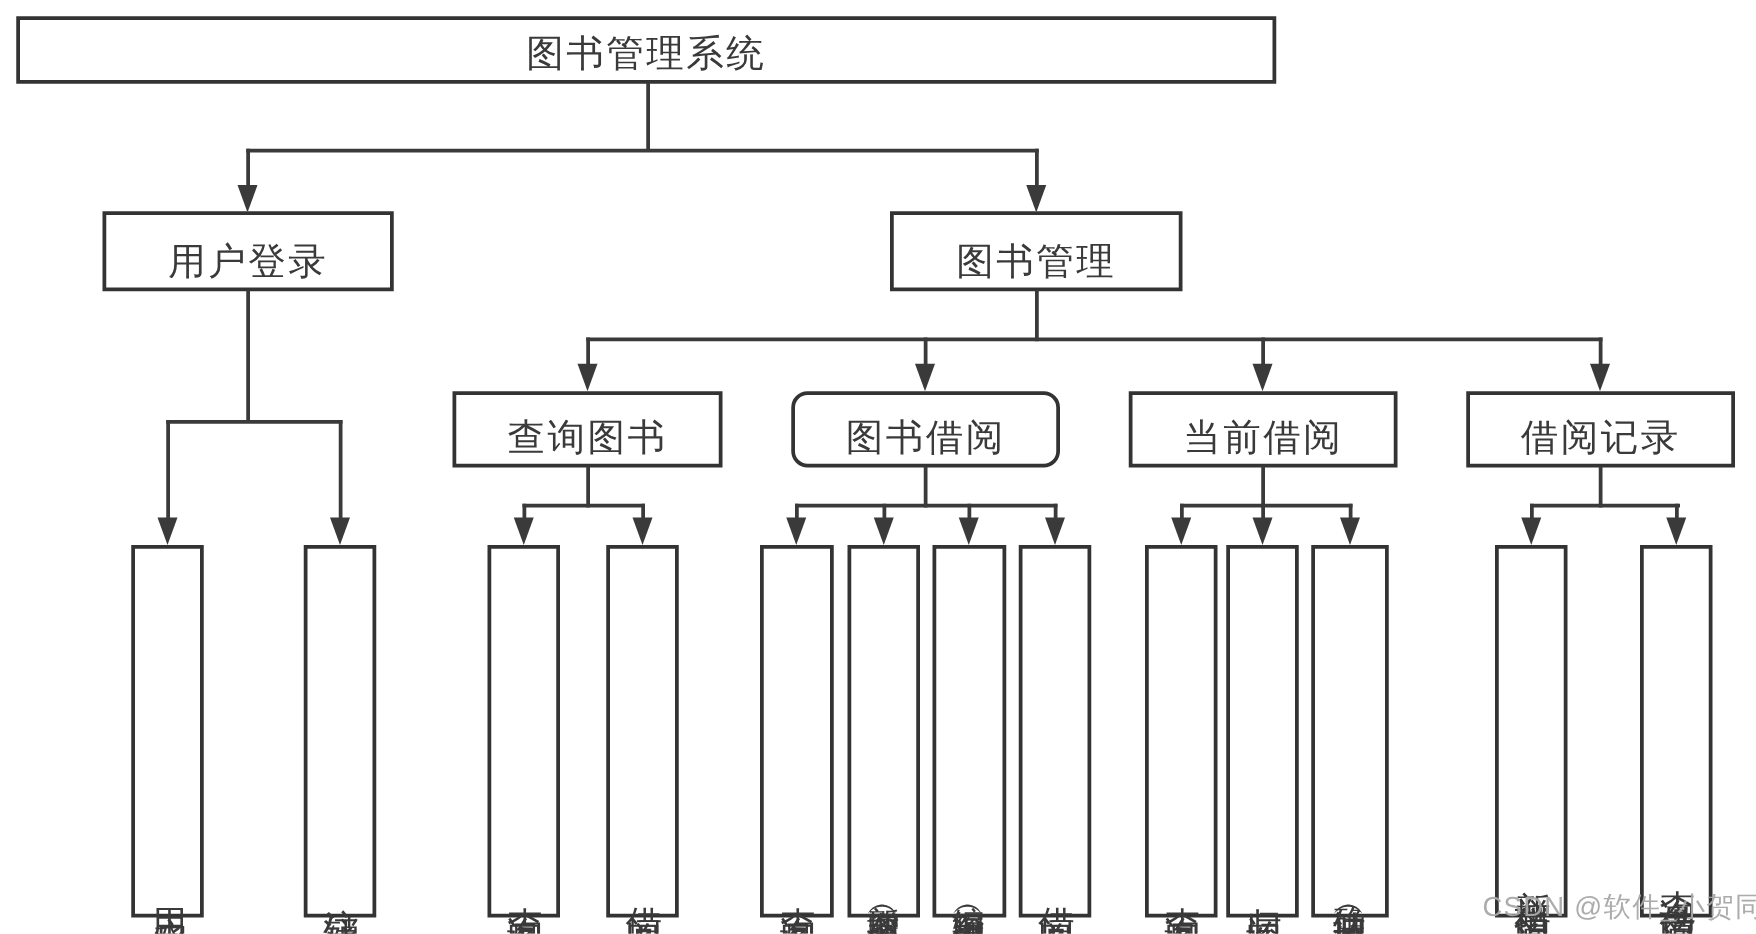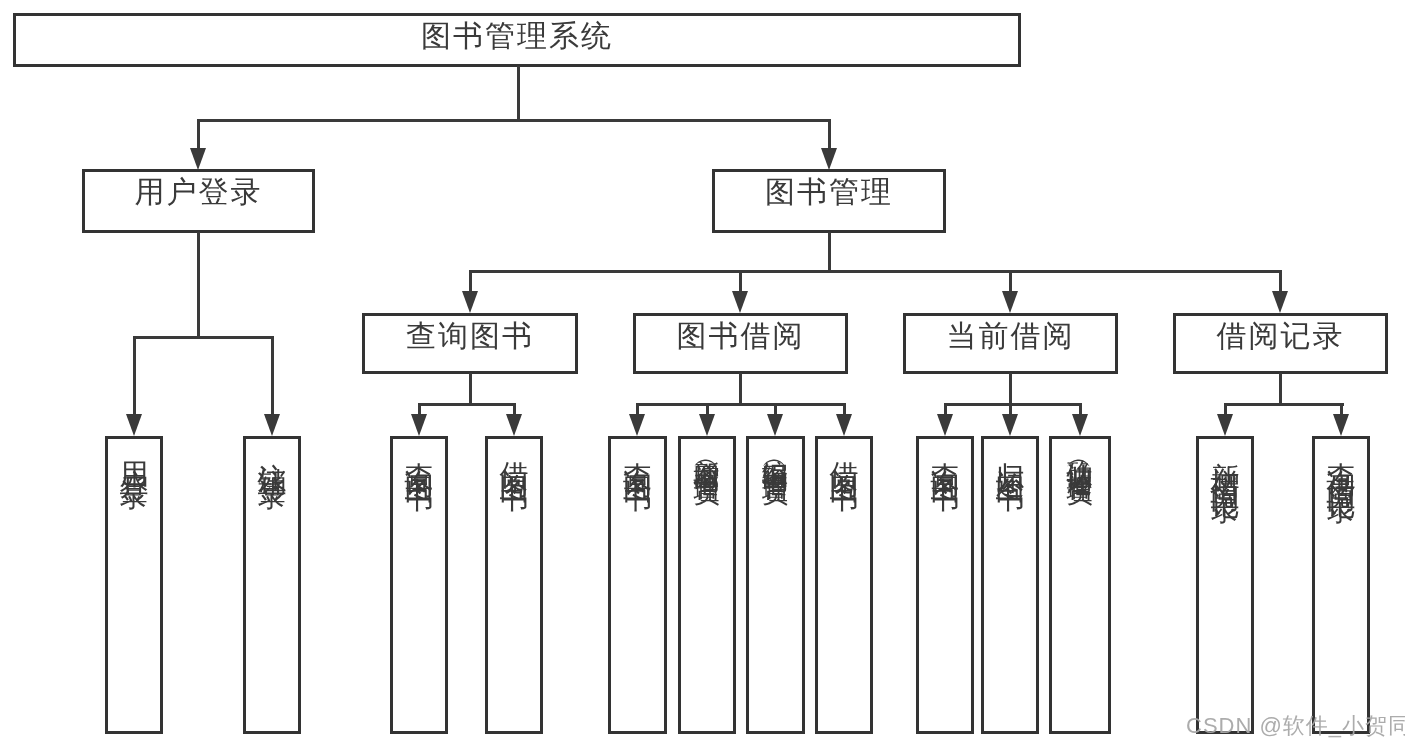--- a/index.html
+++ b/index.html
@@ -10,21 +10,21 @@
     background: #ffffff;
     font-family: "Liberation Sans", "DejaVu Sans", sans-serif;
     overflow: hidden;
   }
   .box {
     position: absolute;
     background: #ffffff;
     border: 3px solid #333333;
     box-sizing: border-box;
     display: flex;
-    align-items: flex-start;
+    align-items: flex-end;
     justify-content: center;
     color: #3a3a3a;
   }
   .hlabel {
     font-size: 30px;
     letter-spacing: 2px;
     white-space: nowrap;
     color: #3a3a3a;
   }
   .vbox { top: 436px; height: 298px; width: 58px; }
@@ -98,21 +98,21 @@
   <div class="line" style="left:1009px; top:270px; width:3px; height:23px;"></div>
   <div class="line" style="left:1279px; top:270px; width:3px; height:23px;"></div>
   <div class="arrow" style="left:462px; top:291px;"></div>
   <div class="arrow" style="left:732px; top:291px;"></div>
   <div class="arrow" style="left:1002px; top:291px;"></div>
   <div class="arrow" style="left:1272px; top:291px;"></div>
 
   <div class="box" style="left:362px; top:313px; width:216px; height:61px;">
     <span class="hlabel">查询图书</span>
   </div>
-  <div class="box" style="left:633px; top:313px; width:215px; height:61px;">
+  <div class="box" style="left:633px; top:313px; width:215px; height:61px;border-radius:13px;">
     <span class="hlabel">图书借阅</span>
   </div>
   <div class="box" style="left:903px; top:313px; width:215px; height:61px;">
     <span class="hlabel">当前借阅</span>
   </div>
   <div class="box" style="left:1173px; top:313px; width:215px; height:61px;">
     <span class="hlabel">借阅记录</span>
   </div>
 
   <div class="line" style="left:469px; top:373px; width:3px; height:33px;"></div>

